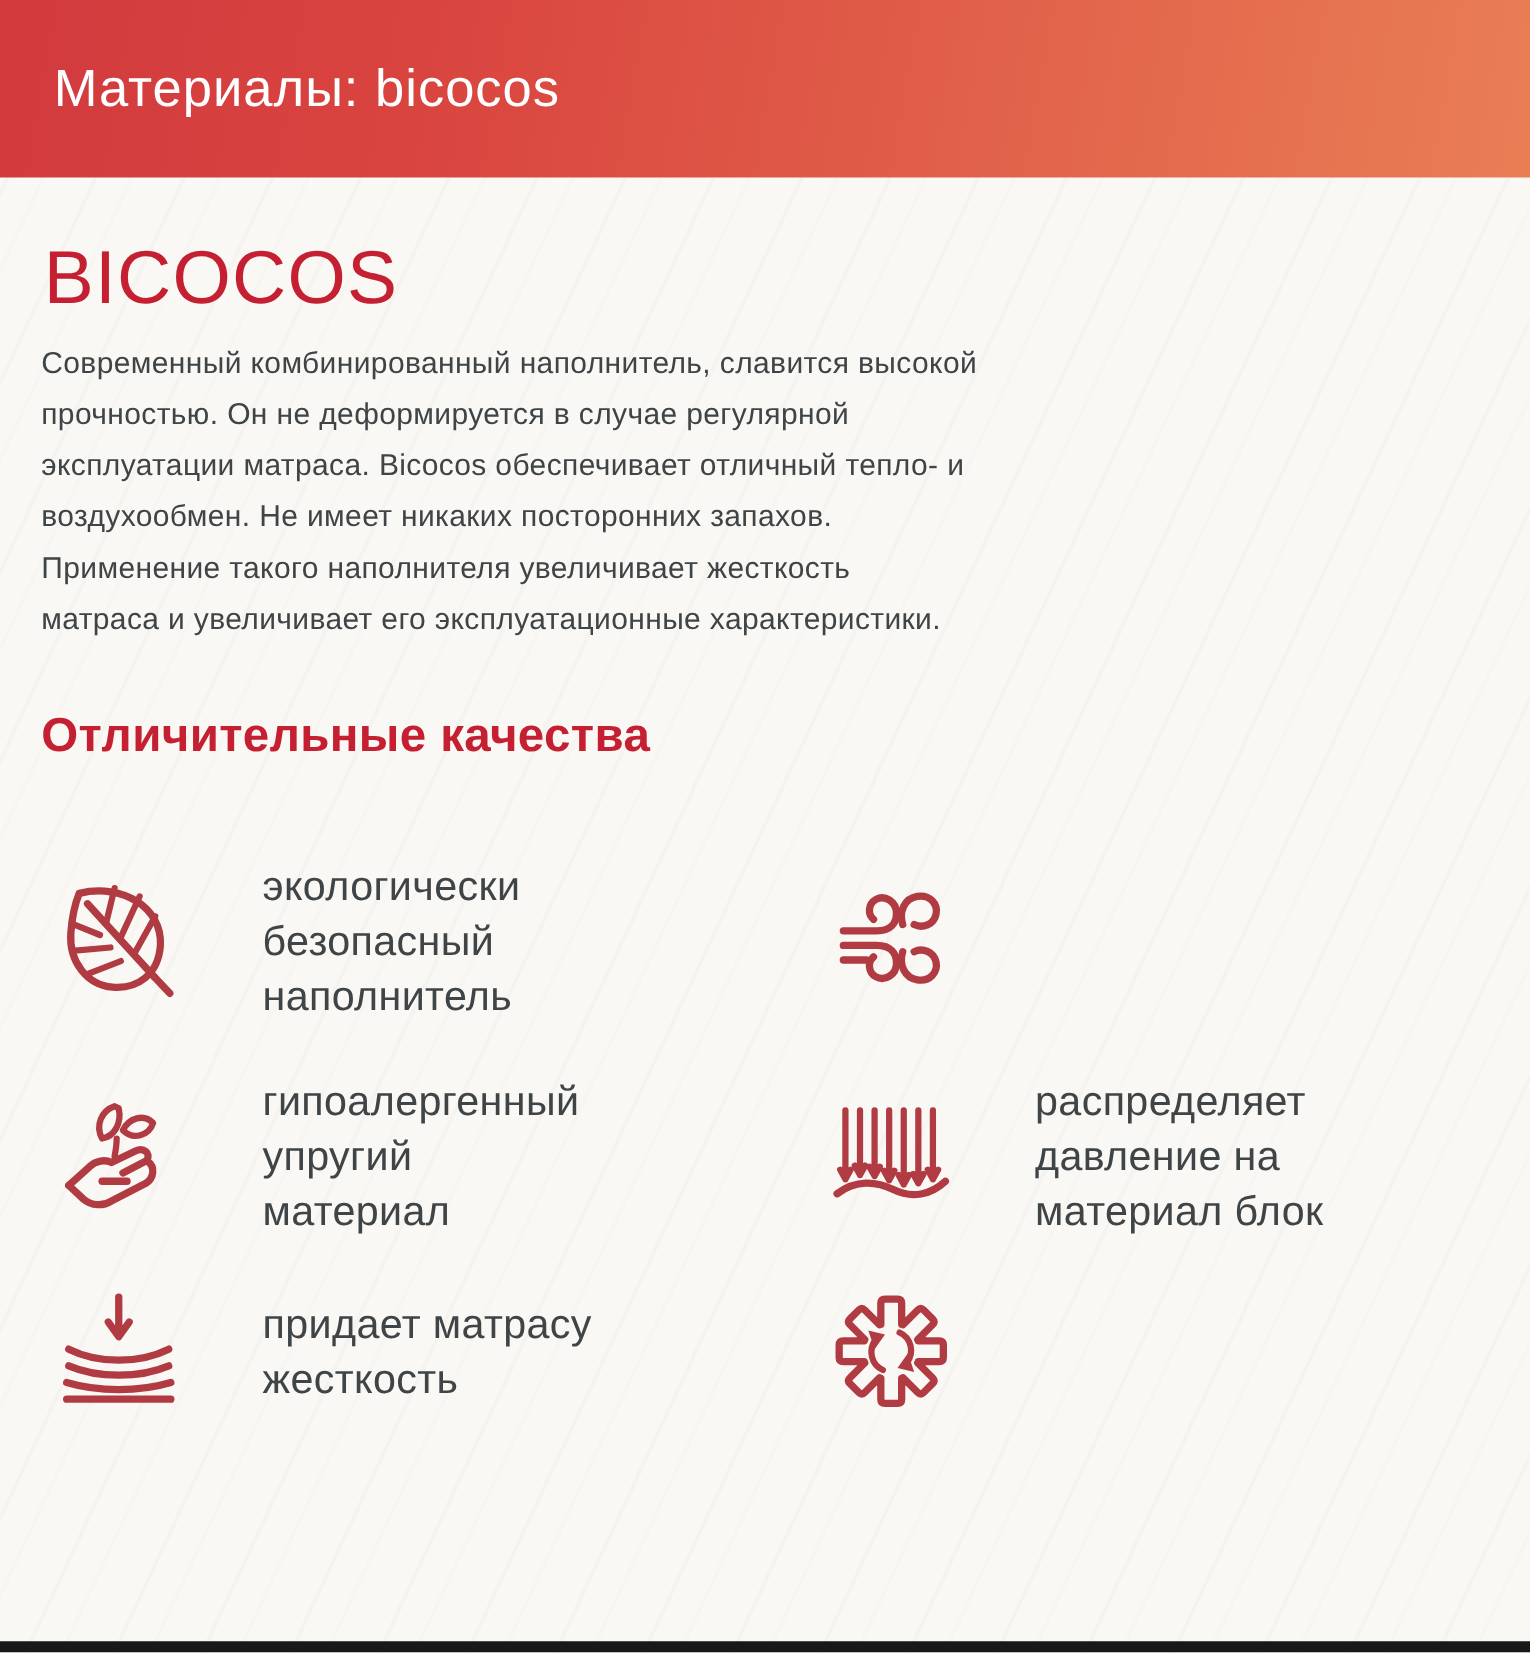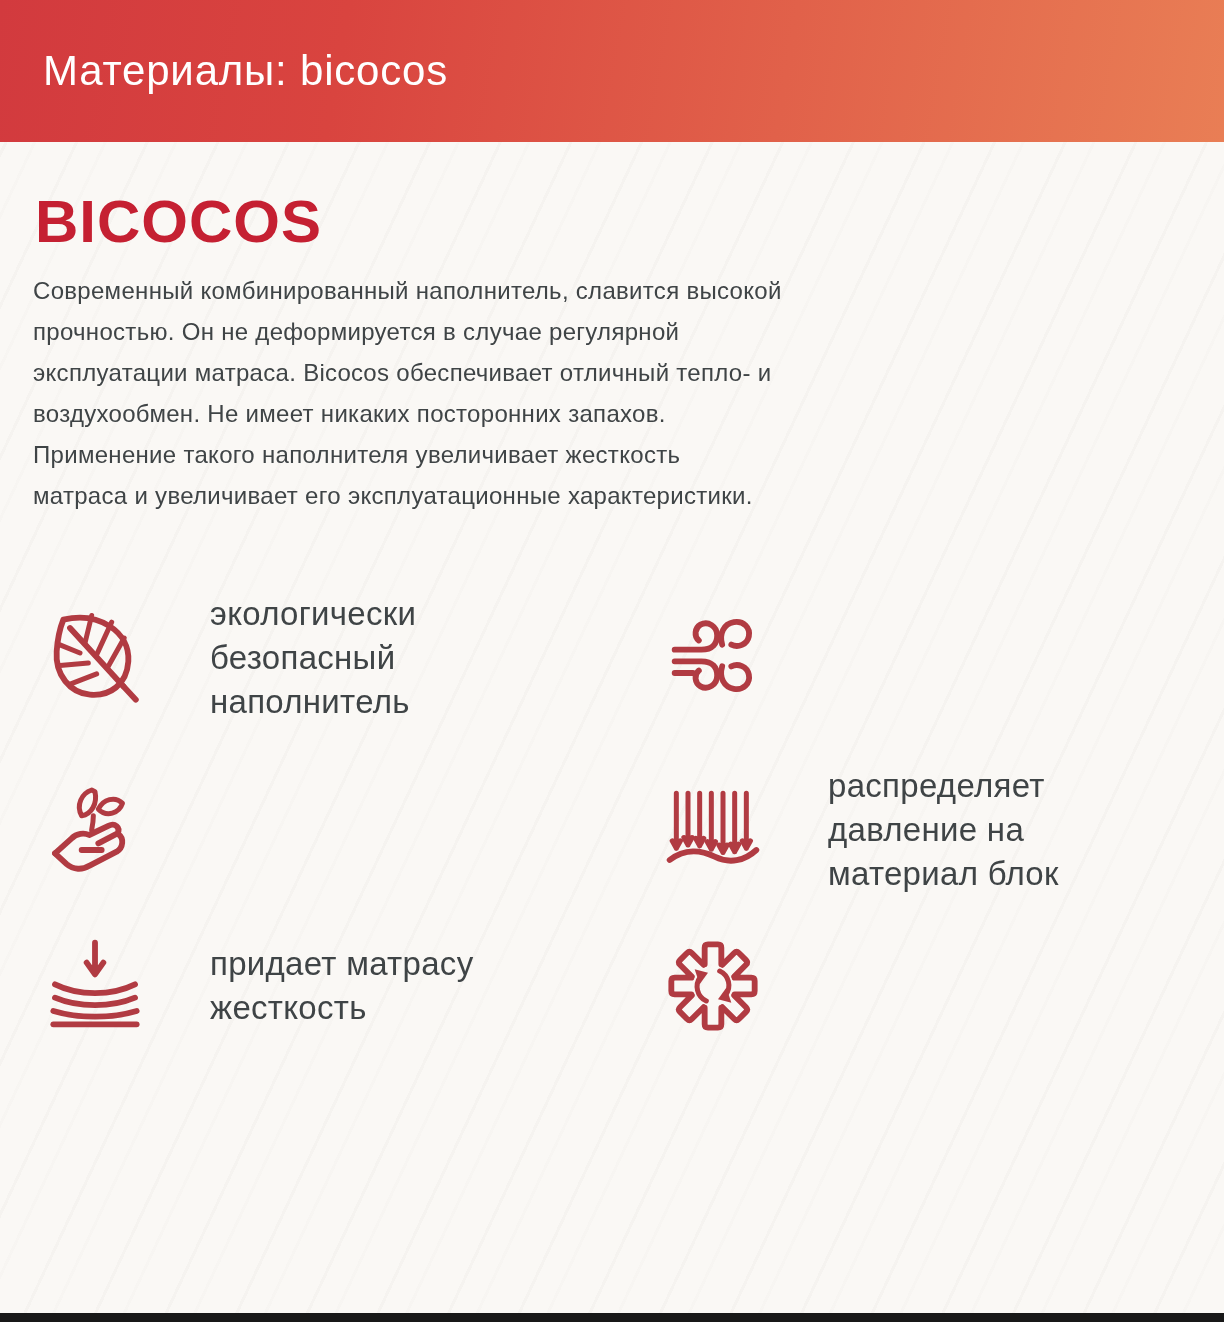--- a/index.html
+++ b/index.html
@@ -32,21 +32,21 @@
     font-weight:400;
     letter-spacing:0.8px;
   }
   .content { padding:0 30px 0 33px; }
   .material-title {
     margin-top:50px;
     margin-left:2px;
     color:var(--accent-red, #c52032);
     font-size:60px;
     line-height:60px;
-    font-weight:700;
+    font-weight:400;
     letter-spacing:1px;
   }
   .description {
     margin-top:18px;
     color:var(--text, #3f4446);
     font-size:24px;
     line-height:41px;
     letter-spacing:0.3px;
     white-space:pre-line;
     max-width:1160px;
@@ -107,20 +107,21 @@
 <main class="content">
   <h1 class="material-title">BICOCOS</h1>
 
   <p class="description">Современный комбинированный наполнитель, славится высокой
 прочностью. Он не деформируется в случае регулярной
 эксплуатации матраса. Bicocos обеспечивает отличный тепло- и
 воздухообмен. Не имеет никаких посторонних запахов.
 Применение такого наполнителя увеличивает жесткость
 матраса и увеличивает его эксплуатационные характеристики.</p>
 
+  <h2 class="section-heading">Отличительные качества</h2>
 
   <div class="features">
 
     <div class="feature col-left">
       <span class="feature-icon">
         <svg viewBox="0 0 120 120" aria-hidden="true">
           <path class="stroke" d="M22,14 C64,4 102,28 100,64 C98,92 78,106 54,104 C30,102 12,80 14,52 C15,38 18,24 22,14 Z"></path>
           <path class="stroke" d="M30,24 L94,94"></path>
           <path class="stroke" d="M94,94 L109,110"></path>
           <path class="stroke thin" d="M56,9 L48,42"></path>
@@ -152,20 +153,23 @@
       <span class="feature-icon">
         <svg viewBox="0 0 120 120" aria-hidden="true">
           <path class="stroke thin" d="M56,12 C44,16 37,30 44,43 C56,41 63,28 60,14 Z"></path>
           <path class="stroke thin" d="M64,35 C70,23 84,19 93,28 C89,40 74,45 64,35 Z"></path>
           <path class="stroke thin" d="M58,43 C58,50 57,55 56,60"></path>
           <path class="stroke" d="M12,88 L32,70 C38,64 47,63 53,66 L76,55 C84,51 91,57 87,64 L64,76"></path>
           <path class="stroke" d="M12,88 L26,101 C34,108 45,108 53,103 L86,86 C94,81 95,70 88,65"></path>
           <path class="stroke" d="M44,84 H68"></path>
         </svg>
       </span>
+      <span class="feature-label">гипоалергенный
+упругий
+материал</span>
     </div>
 
     <div class="feature col-right">
       <span class="feature-icon">
         <svg viewBox="0 0 120 120" aria-hidden="true">
           <path class="stroke thin" d="M16,16 V82 M11,73 L16,82 L21,73"></path>
           <path class="stroke thin" d="M30,16 V78 M25,69 L30,78 L35,69"></path>
           <path class="stroke thin" d="M44,16 V79 M39,70 L44,79 L49,70"></path>
           <path class="stroke thin" d="M58,16 V83 M53,74 L58,83 L63,74"></path>
           <path class="stroke thin" d="M72,16 V87 M67,78 L72,87 L77,78"></path>

